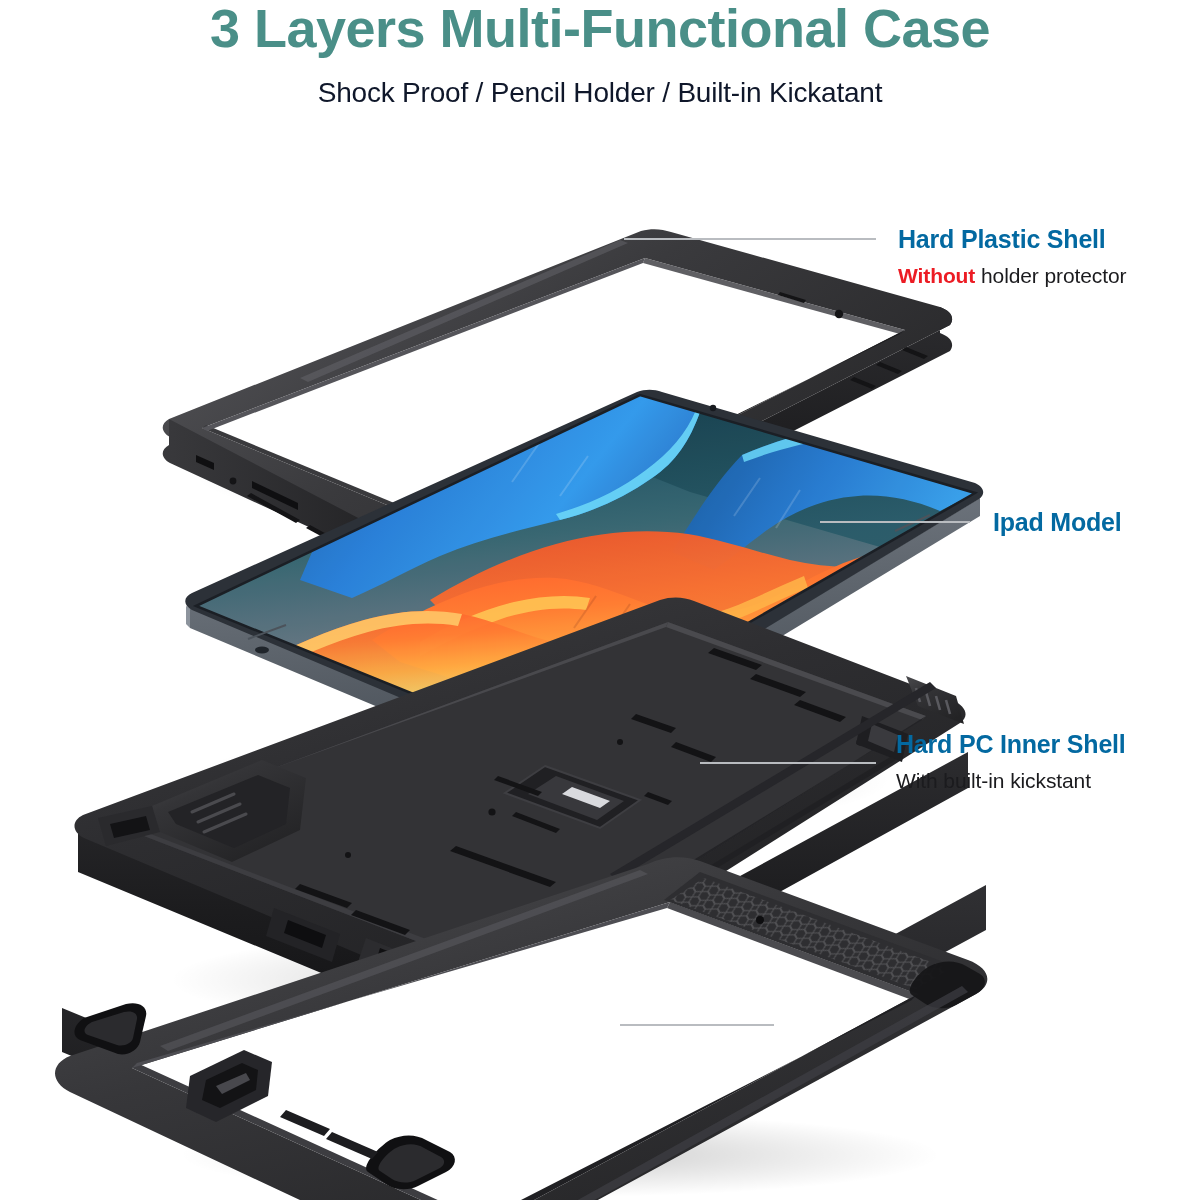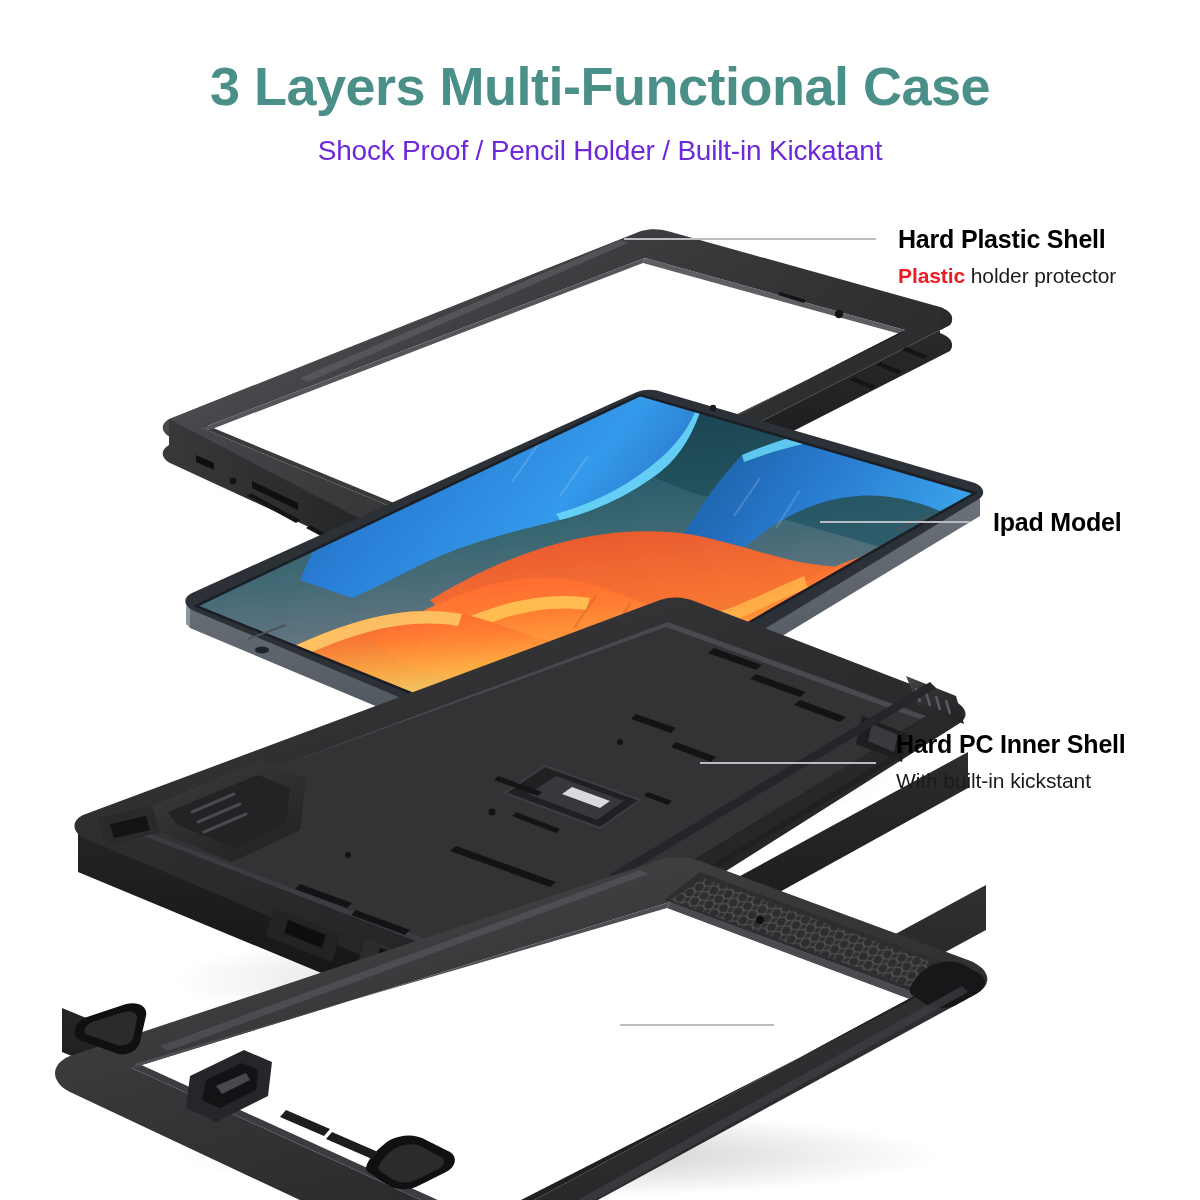--- a/index.html
+++ b/index.html
@@ -23,49 +23,48 @@
   
   .header {
     position: absolute;
     top: 0; left: 0;
     width: 1200px;
     text-align: center;
     z-index: 50;
   }
   .title {
     margin: 0;
-    padding-top: 58px;
     font-size: 54px;
     font-weight: bold;
     letter-spacing: -0.5px;
     color: #4a8f88;
     line-height: 1.05;
     font-family: "Liberation Sans", sans-serif;
   }
   .subtitle {
     margin: 0;
     padding-top: 20px;
     font-size: 28px;
     font-weight: normal;
-    color: #6d28d9;
+    color: #0f172a;
     letter-spacing: -0.2px;
     font-family: "Liberation Sans", sans-serif;
   }
 
   
   .callout {
     position: absolute;
     z-index: 60;
     text-align: left;
     white-space: nowrap;
   }
   .callout .c-title {
     font-size: 25px;
     font-weight: bold;
-    color: #000000;
+    color: #0369a1;
     letter-spacing: -0.2px;
     line-height: 1.25;
     display: block;
   }
   .callout .c-sub {
     font-size: 21px;
     font-weight: normal;
     color: #1b1b1e;
     letter-spacing: -0.1px;
     line-height: 1.3;
@@ -565,21 +564,21 @@
   </div>
 
   <div class="leader" style="left:624px; top:238px; width:252px;"></div>
   <div class="leader" style="left:820px; top:521px; width:150px;"></div>
   <div class="leader" style="left:700px; top:762px; width:176px;"></div>
   <div class="leader" style="left:620px; top:1024px; width:154px;"></div>
 
   <div class="callout" style="left:898px; top:224px;">
     <span class="c-title">Hard Plastic Shell</span>
     <span class="c-sub">
-      <span class="emph">Plastic</span><span> holder protector</span>
+      <span class="emph">Without</span><span> holder protector</span>
     </span>
   </div>
 
   <div class="callout" style="left:993px; top:507px;">
     <span class="c-title">Ipad Model</span>
   </div>
 
   <div class="callout" style="left:896px; top:729px;">
     <span class="c-title">Hard PC Inner Shell</span>
     <span class="c-sub"><span>With built-in kickstant</span></span>

